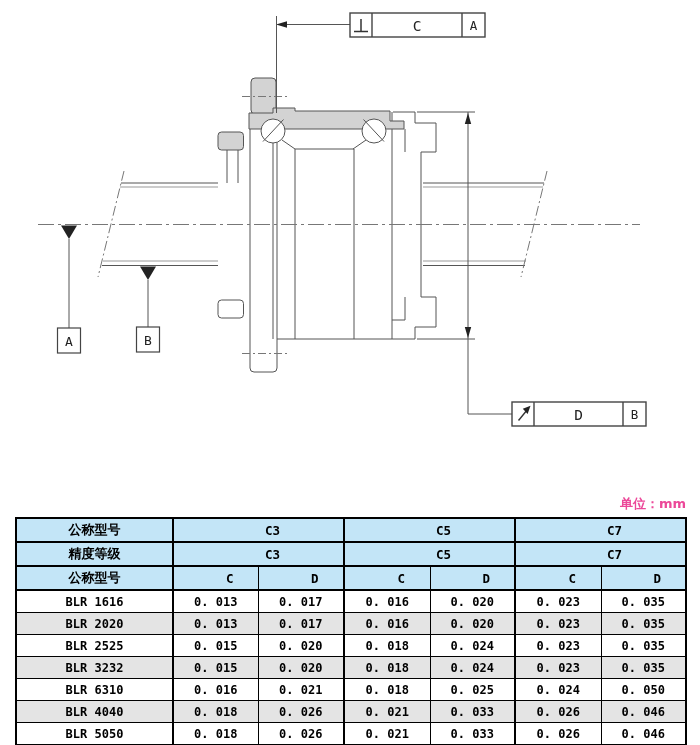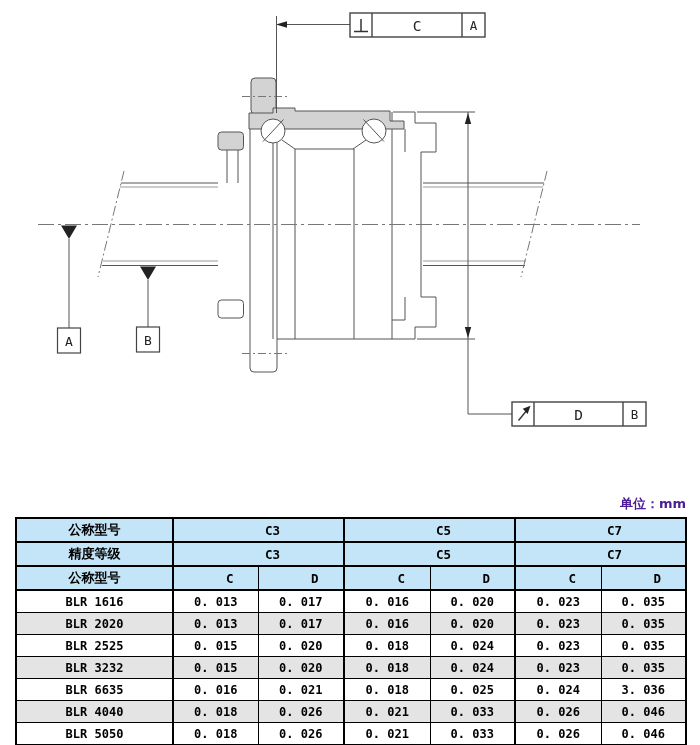--- a/index.html
+++ b/index.html
@@ -1,19 +1,19 @@
 <!DOCTYPE html>
 <html style="--hdr: #c3e5f7; --alt: #e4e4e4;"><head>
 <meta charset="utf-8">
 <style>
   html,body{margin:0;padding:0;background:#fff;}
   .sheet{position:relative;width:700px;height:745px;background:#fff;overflow:hidden;
          font-family:"DejaVu Sans",sans-serif;}
   .drawing-svg{position:absolute;left:0;top:0;}
-  .unit-label{position:absolute;top:495px;right:14px;font:bold 13px "DejaVu Sans",sans-serif;color:#4c1d95;}
+  .unit-label{position:absolute;top:495px;right:14px;font:bold 13px "DejaVu Sans",sans-serif;color:#ec4899;}
   .spec-table{position:absolute;left:15px;top:517px;width:670px;border-collapse:collapse;
               table-layout:fixed;border:2px solid #000;}
   .spec-table th,.spec-table td{border:1px solid #000;padding:0;height:21px;text-align:center;
               vertical-align:middle;color:#000;overflow:hidden;white-space:nowrap;
               font:bold 12px "DejaVu Sans Mono","Liberation Mono",monospace;}
   .spec-table thead th{height:22px;background:var(--hdr,#c3e5f7);border-bottom:2px solid #000;}
   .spec-table thead th.cjk{font:bold 13px "DejaVu Sans",sans-serif;}
   .spec-table thead th.val{font:bold 12.5px "DejaVu Sans Mono","Liberation Mono",monospace;padding-left:28px;}
   .spec-table .group-l{border-left:2px solid #000;}
   .spec-table .label-col{border-right:2px solid #000;}
@@ -194,27 +194,27 @@
         <tr class="alt">
           <td class="label-col">BLR 3232</td>
           <td>0. 015</td>
           <td>0. 020</td>
           <td class="group-l">0. 018</td>
           <td>0. 024</td>
           <td class="group-l">0. 023</td>
           <td>0. 035</td>
         </tr>
         <tr>
-          <td class="label-col">BLR 6635</td>
+          <td class="label-col">BLR 6310</td>
           <td>0. 016</td>
           <td>0. 021</td>
           <td class="group-l">0. 018</td>
           <td>0. 025</td>
           <td class="group-l">0. 024</td>
-          <td>3. 036</td>
+          <td>0. 050</td>
         </tr>
         <tr class="alt">
           <td class="label-col">BLR 4040</td>
           <td>0. 018</td>
           <td>0. 026</td>
           <td class="group-l">0. 021</td>
           <td>0. 033</td>
           <td class="group-l">0. 026</td>
           <td>0. 046</td>
         </tr>

